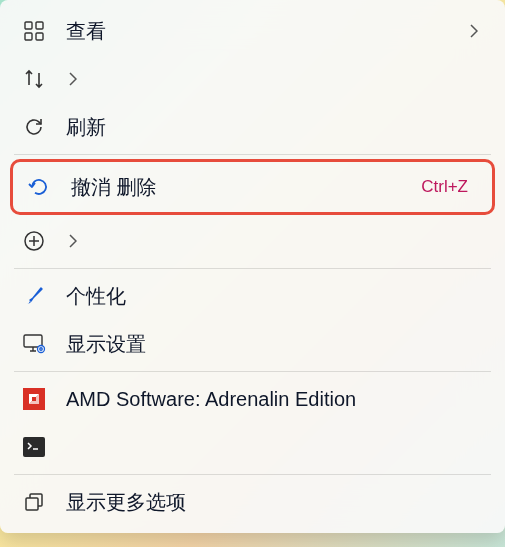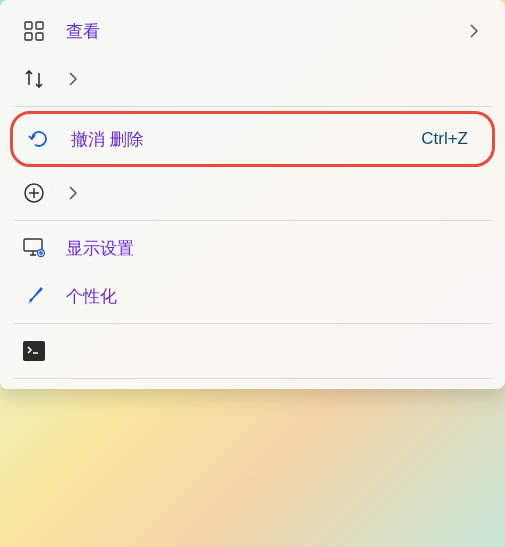--- a/index.html
+++ b/index.html
@@ -25,41 +25,41 @@
       display: flex;
       align-items: center;
       height: 46px;
       padding: 0 16px 0 14px;
       border-radius: 4px;
       margin: 2px 4px;
       cursor: default;
     }
     .menu-item.highlighted {
       border: 3px solid #e74c3c;
-      border-radius: 20px;
+      border-radius: 10px;
       margin: 3px 6px;
       height: 56px;
     }
     .icon {
       width: 24px;
       height: 24px;
       margin-right: 20px;
       display: flex;
       align-items: center;
       justify-content: center;
       flex-shrink: 0;
     }
     .label {
-      font-size: 17px;
-      color: #6d28d9;
+      font-size: 20px;
+      color: #0f172a;
       flex: 1;
     }
     .shortcut {
       font-size: 17px;
-      color: #0c4a6e;
+      color: #be185d;
       margin-right: 8px;
     }
     .chevron {
       width: 14px;
       display: flex;
       align-items: center;
       justify-content: center;
       color: #555;
     }
     .divider {
@@ -116,20 +116,29 @@
         <path d="M16 19V5M13 16l3 3 3-3"></path>
       </svg>
     </span>
     <span class="chevron">
       <svg width="8" height="14" viewBox="0 0 8 14" fill="none" stroke="#555" stroke-width="1.5">
           <path d="M1 1l6 6-6 6"></path>
         </svg>
     </span>
   </div>
 
+  <div class="menu-item">
+    <span class="icon">
+      <svg width="22" height="22" viewBox="0 0 22 22" fill="none" stroke="#333" stroke-width="1.6">
+        <path d="M18 11a7 7 0 1 1-2.5-5.4L18 8"></path>
+        <path d="M18 3v5h-5"></path>
+      </svg>
+    </span>
+    <span class="label">刷新</span>
+  </div>
 
   <div class="divider"></div>
 
   <div class="menu-item highlighted">
     <span class="icon">
       <svg width="22" height="22" viewBox="0 0 22 22" fill="none" stroke="#1a5fd6" stroke-width="1.8">
         <path d="M4 11a7 7 0 1 1 3 5.7"></path>
         <path d="M7 7L4 11l-3-3" stroke-linejoin="round"></path>
       </svg>
     </span>
@@ -145,52 +154,72 @@
       </svg>
     </span>
     <span class="chevron">
       <svg width="8" height="14" viewBox="0 0 8 14" fill="none" stroke="#555" stroke-width="1.5">
           <path d="M1 1l6 6-6 6"></path>
         </svg>
     </span>
   </div>
 
   <div class="divider"></div>
+
+  <div class="menu-item">
+    <span class="icon">
+      <svg width="22" height="22" viewBox="0 0 22 22" fill="none" stroke="#1a5fd6" stroke-width="1.5">
+        <path d="M18 3l1 1-9 9-2 3-1-1 3-2 8-10z" stroke-linejoin="round"></path>
+        <path d="M7 16c-1 1-1 3-3 3 1 0 3-1 4-2l-1-1z" fill="#1a5fd6" stroke="none"></path>
+      </svg>
+    </span>
+    <span class="label">个性化</span>
+  </div>
 
   <div class="menu-item">
     <span class="icon">
       <svg width="24" height="22" viewBox="0 0 24 22" fill="none" stroke="#333" stroke-width="1.4">
         <rect x="2" y="2" width="18" height="12" rx="1.5"></rect>
         <path d="M8 18h6M11 14v4"></path>
         <circle cx="19" cy="16" r="3.5" fill="#f8f8f8" stroke="#1a5fd6" stroke-width="1.3"></circle>
         <circle cx="19" cy="16" r="1.2" fill="none" stroke="#1a5fd6"></circle>
       </svg>
     </span>
     <span class="label">显示设置</span>
   </div>
 
-  <div class="menu-item">
-    <span class="icon">
-      <svg width="22" height="22" viewBox="0 0 22 22" fill="none" stroke="#1a5fd6" stroke-width="1.5">
-        <path d="M18 3l1 1-9 9-2 3-1-1 3-2 8-10z" stroke-linejoin="round"></path>
-        <path d="M7 16c-1 1-1 3-3 3 1 0 3-1 4-2l-1-1z" fill="#1a5fd6" stroke="none"></path>
-      </svg>
-    </span>
-    <span class="label">个性化</span>
-  </div>
-
-  <div class="divider"></div>
-
+  <div class="divider"></div>
+
+  <div class="menu-item">
+    <span class="icon">
+      <span class="amd-icon">
+        <svg viewBox="0 0 14 14" fill="#fff">
+            <path d="M2 2h10L9 5H5v4l-3 3V2z"></path>
+            <path d="M9 9V5l3-3v10H2l3-3h4z" opacity="0.7"></path>
+          </svg>
+      </span>
+    </span>
+    <span class="label">AMD Software: Adrenalin Edition</span>
+  </div>
 
   <div class="menu-item">
     <span class="icon">
       <span class="terminal-icon">
         <svg width="14" height="10" viewBox="0 0 14 10" fill="none" stroke="#fff" stroke-width="1.5">
           <path d="M1 1l3 3-3 3M6 7h5"></path>
         </svg>
       </span>
     </span>
   </div>
 
   <div class="divider"></div>
 
+  <div class="menu-item">
+    <span class="icon">
+      <svg width="22" height="22" viewBox="0 0 22 22" fill="none" stroke="#333" stroke-width="1.5">
+        <rect x="3" y="7" width="12" height="12" rx="1"></rect>
+        <path d="M7 7V4a1 1 0 0 1 1-1h10a1 1 0 0 1 1 1v10a1 1 0 0 1-1 1h-3"></path>
+      </svg>
+    </span>
+    <span class="label">显示更多选项</span>
+  </div>
 
 </div>
 
 </body></html>

